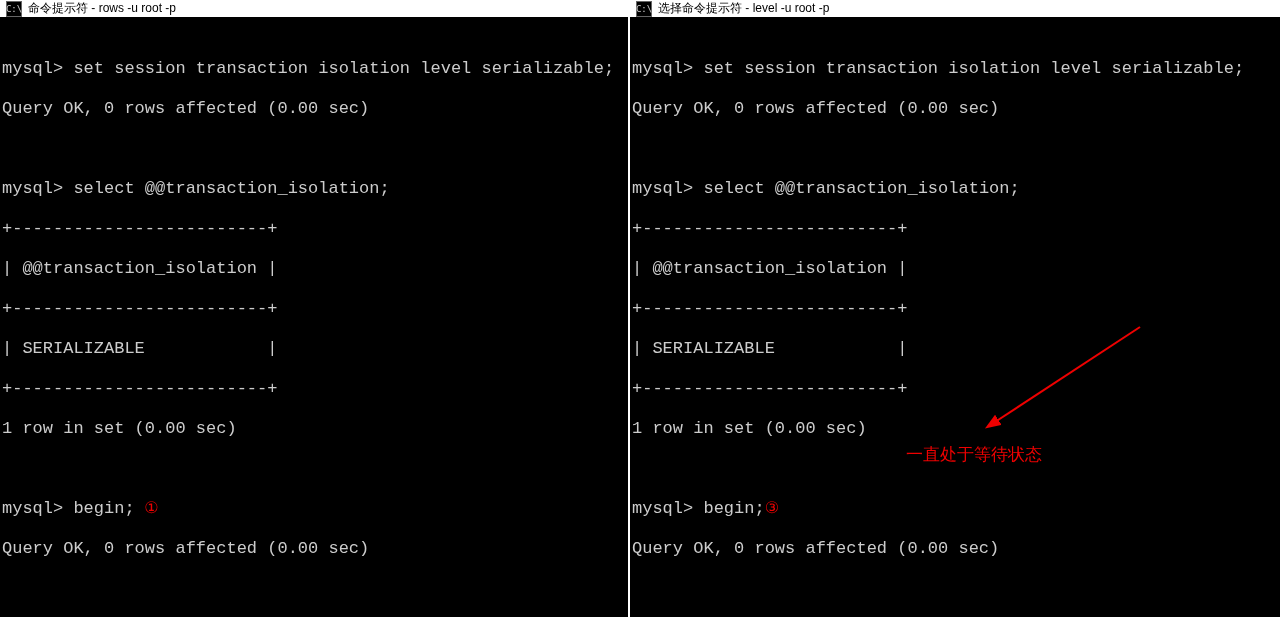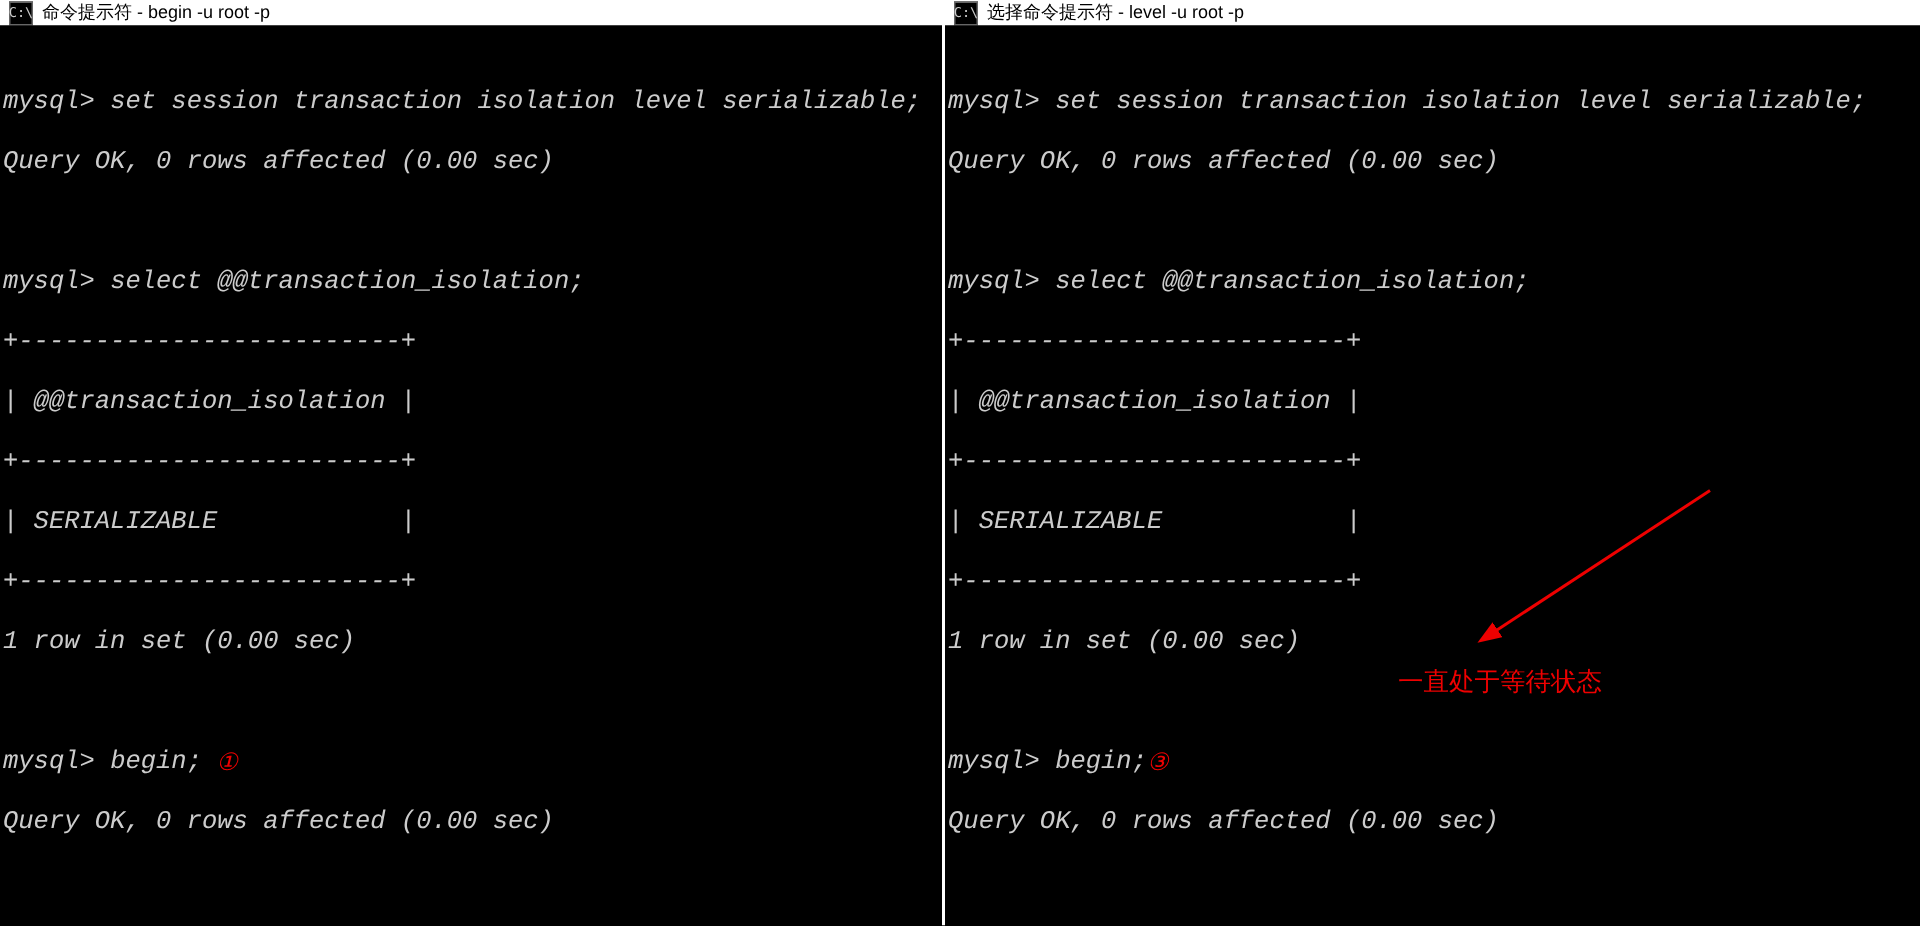--- a/index.html
+++ b/index.html
@@ -54,21 +54,20 @@
       background: #000;
       color: #ccc;
       flex: 1;
       padding: 2px 0 2px 2px;
       line-height: 20px;
       white-space: pre;
       position: relative;
     }
     .console span {
       white-space: pre;
-      font-style: italic;
     }
     .circ {
       color: #e00;
       font-weight: normal;
       font-size: 16px;
     }
     .annotation {
       position: absolute;
       color: #e00;
       font-family: 'Microsoft YaHei', sans-serif;
@@ -88,21 +87,21 @@
     .row-flex {
       display: flex;
     }
   </style>
 </head>
 <body>
 
 <div class="window window-left">
   <div class="titlebar">
     <div class="titlebar-icon">C:\</div>
-    <span>命令提示符 - begin  -u root -p</span>
+    <span>命令提示符 - rows  -u root -p</span>
   </div>
   <div class="console">
 <div></div>
 <div class="row-flex"><span>mysql&gt;</span><span> set session transaction isolation level serializable;</span></div>
 <div><span>Query OK, 0 rows affected (0.00 sec)</span></div>
 <div> </div>
 <div class="row-flex"><span>mysql&gt;</span><span> select @@transaction_isolation;</span></div>
 <div><span>+-------------------------+</span></div>
 <div><span>| @@transaction_isolation |</span></div>
 <div><span>+-------------------------+</span></div>
@@ -156,15 +155,15 @@
 
 
     <svg class="arrow" style="left:350px; top:300px;" width="170" height="120">
       <defs>
         <marker id="ah" markerWidth="10" markerHeight="10" refX="2" refY="3" orient="auto">
           <polygon points="0 0, 8 3, 0 6" fill="#e00"></polygon>
         </marker>
       </defs>
       <line x1="160" y1="10" x2="15" y2="105" stroke="#e00" stroke-width="2" marker-end="url(#ah)"></line>
     </svg>
-    <div class="annotation" style="left:302px; top:428px;">一直处于等待状态</div>
+    <div class="annotation" style="left:276px; top:428px;">一直处于等待状态</div>
   </div>
 </div>
 
 </body></html>

